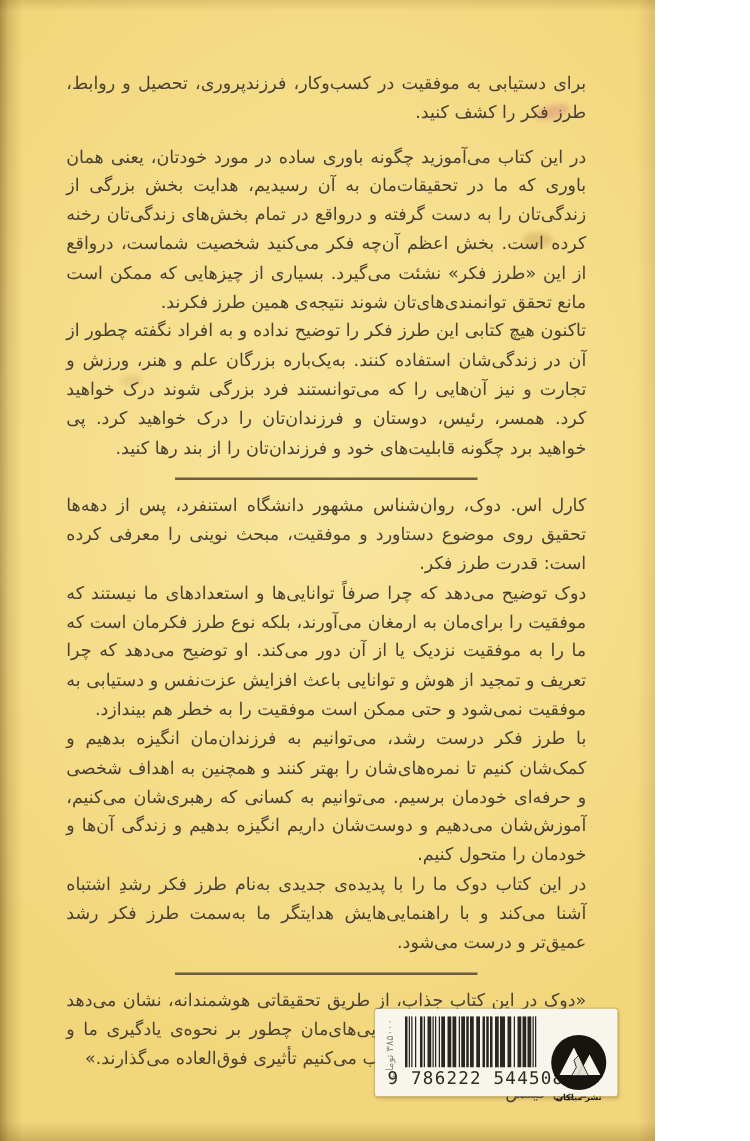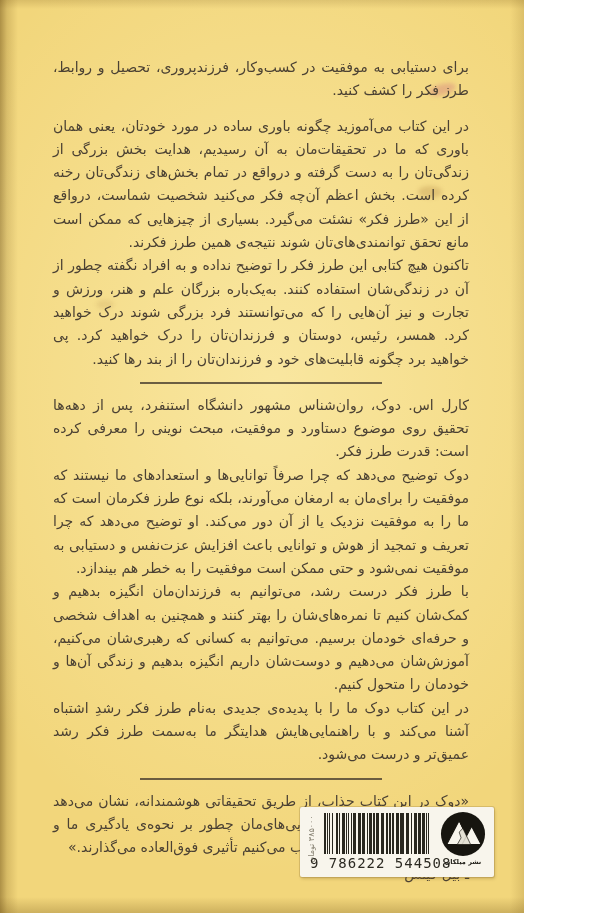--- a/index.html
+++ b/index.html
@@ -29,21 +29,21 @@
   .price{position:absolute;left:-17px;top:26px;width:60px;height:12px;
     transform:rotate(-90deg);transform-origin:center;direction:rtl;
     font-size:8px;color:#8a8576;text-align:center;white-space:nowrap;letter-spacing:.5px;}
   .bars{position:absolute;left:24px;top:6px;width:112px;height:41px;
     display:flex;align-items:stretch;overflow:hidden;}
   .bars .bar{background:#29271f;height:100%;flex:none;}
   .bars .gap{background:transparent;height:100%;flex:none;}
   .ean{position:absolute;left:10px;top:48px;width:136px;
     font-family:"DejaVu Sans Mono",monospace;font-size:14px;color:#2c2a22;
     letter-spacing:1px;text-align:center;white-space:nowrap;}
-  .logo{position:absolute;right:5px;top:4px;width:52px;text-align:center;margin-left:24px;}
+  .logo{position:absolute;right:5px;top:20px;width:52px;text-align:center;margin-left:24px;}
   .logo svg{display:block;margin:0 auto;}
   .publisher{direction:rtl;font-size:6.5px;font-weight:bold;color:#23211a;
     line-height:8px;margin-top:1px;white-space:nowrap;}
 </style>
 </head>
 <body>
 
 <div class="cover">
 
   <div class="stain s1"></div>

